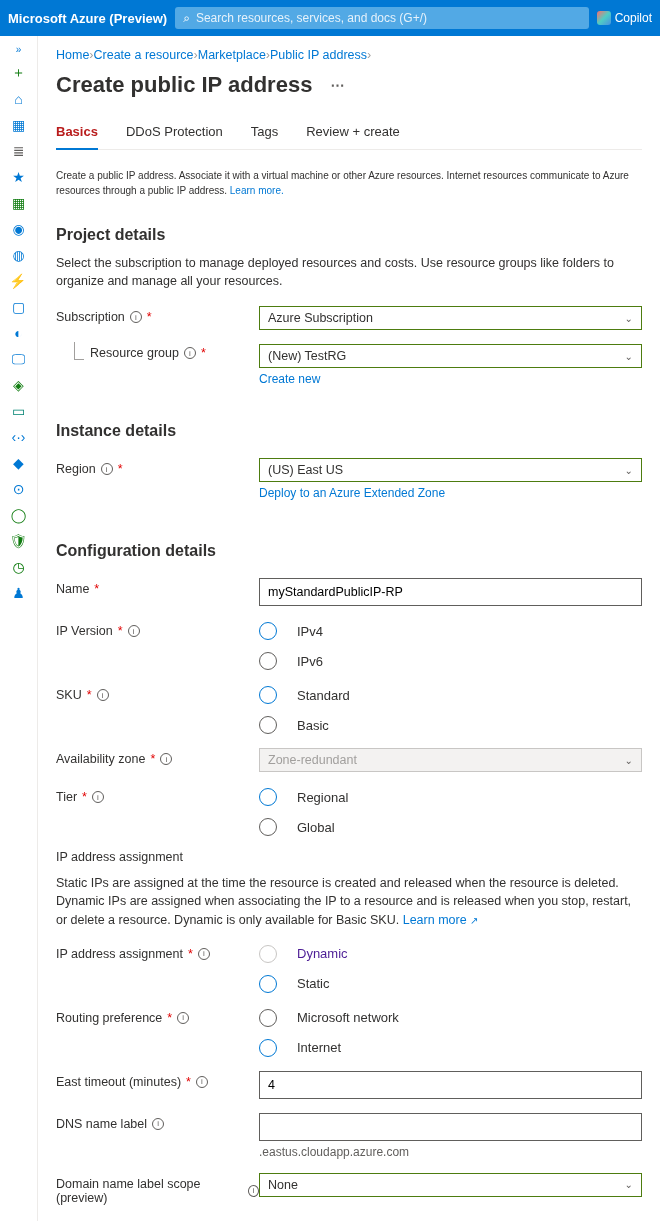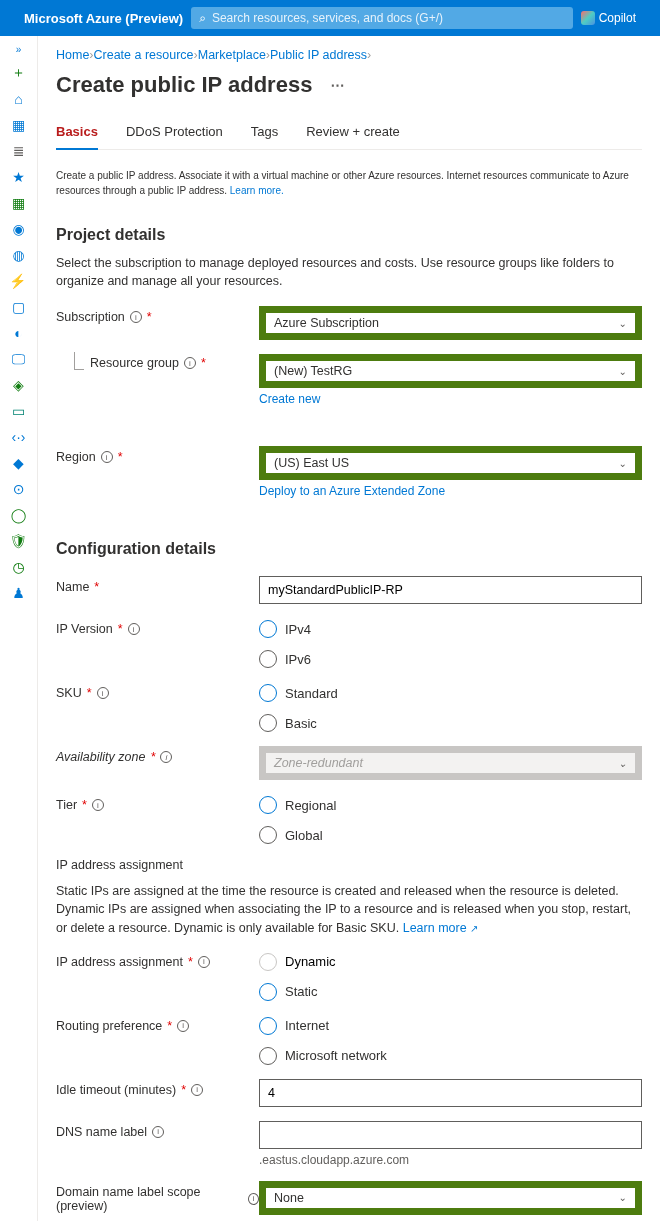--- a/index.html
+++ b/index.html
@@ -1,19 +1,19 @@
 <!DOCTYPE html>
 <html><head>
   <meta charset="utf-8">
   <style>
     * { margin: 0; padding: 0; box-sizing: border-box; }
     body { font-family: "Segoe UI", -apple-system, sans-serif; font-size: 13px; color: #323130; background: #fff; width: 660px; }
     
     
-    .topbar { background: #0078d4; height: 36px; display: flex; align-items: center; padding: 0 24px; color: #fff; gap: 8px; }
+    .topbar { background: #0078d4; height: 36px; display: flex; align-items: center; padding: 0 8px; color: #fff; gap: 8px; }
     .topbar-brand { font-size: 13px; font-weight: 600; white-space: nowrap; }
     .search-wrap { flex: 1; display: flex; align-items: center; background: #52a9e5; border-radius: 3px; height: 22px; padding: 0 8px; gap: 6px; }
     .search-wrap input { flex: 1; background: transparent; border: none; outline: none; color: #fff; font-size: 12px; }
     .search-wrap input::placeholder { color: #e6f2fb; }
     .search-icon { color: #fff; font-size: 12px; }
     .copilot-btn { display: flex; align-items: center; gap: 4px; font-size: 12px; color: #fff; cursor: pointer; }
     .copilot-glyph { display: inline-block; width: 14px; height: 14px; border-radius: 3px; background: linear-gradient(135deg, #ff6b6b, #4ecdc4, #4a90e2); }
 
     
     .shell { display: flex; }
@@ -51,30 +51,30 @@
 
     .field-row { display: flex; align-items: flex-start; margin-bottom: 14px; }
     .field-label { width: 203px; flex-shrink: 0; font-size: 12.5px; color: #323130; display: flex; align-items: center; gap: 5px; padding-top: 4px; }
     .req { color: #e00000; }
     .info-ic { display: inline-flex; align-items: center; justify-content: center; width: 12px; height: 12px; border: 1px solid #605e5c; border-radius: 50%; font-size: 8px; color: #605e5c; cursor: pointer; }
     .field-control { flex: 1; }
     
     .indent-line { margin-left: 18px; border-left: 1px solid #a19f9d; border-bottom: 1px solid #a19f9d; width: 10px; height: 18px; margin-top: -10px; margin-right: 6px; }
     .rg-label-wrap { display: flex; align-items: flex-end; width: 203px; flex-shrink: 0; }
 
-    .sel { width: 100%; height: 34px; border: 7px solid #4d7c0f; background: #fff; padding: 0 8px; font-size: 12.5px; display: flex; align-items: center; justify-content: space-between; cursor: pointer; }
+    .sel { width: 100%; height: 24px; border: 1px solid #4d7c0f; background: #fff; padding: 0 8px; font-size: 12.5px; display: flex; align-items: center; justify-content: space-between; cursor: pointer; }
     .sel .chv { color: #605e5c; font-size: 10px; }
     .sel.disabled { background: #f3f2f1; border-color: #c8c6c4; color: #a19f9d; cursor: default; }
     .txtin { width: 100%; height: 26px; border: 1px solid #605e5c; background: #fff; padding: 13px 8px; font-size: 12.5px; outline: none; }
     .sub-link { font-size: 12px; color: #0078d4; cursor: pointer; margin-top: 4px; display: inline-block; }
     .sub-text { font-size: 12px; color: #605e5c; margin-top: 4px; display: inline-block; }
 
     .radio-stack { display: flex; flex-direction: column; gap: 12px; padding-top: 2px; }
-    .radio-opt { display: flex; align-items: center; gap: 8px; font-size: 13px; cursor: pointer; }
-    .radio-opt.disabled { color: #000000; cursor: default; }
+    .radio-opt { display: flex; align-items: center; gap: 20px; font-size: 13px; cursor: pointer; }
+    .radio-opt.disabled { color: #4c1d95; cursor: default; }
     .radio-dot { width: 18px; height: 18px; border: 1px solid #605e5c; border-radius: 50%; display: inline-flex; align-items: center; justify-content: center; flex-shrink: 0; }
     .radio-dot.sel { border-color: #0078d4; }
     .radio-dot.sel::after { content: ""; width: 10px; height: 10px; background: #0078d4; border-radius: 50%; }
     .radio-dot.dis { border-color: #c8c6c4; }
 
     .sub-section-head { font-size: 12.5px; color: #323130; margin: 6px 0 10px 0; }
     .ext-ic { font-size: 10px; }
 
     
     .footer { border-top: 1px solid #edebe9; padding: 10px 0 14px 0; margin-top: 22px; display: flex; gap: 10px; }
@@ -181,20 +181,21 @@
         <div class="field-control">
           <div class="sel">
             <span>(New) TestRG</span>
               <span class="chv">⌄</span>
           </div>
           <a class="sub-link">Create new</a>
         </div>
       </div>
 
       <div style="height:18px"></div>
+      <div class="section-head">Instance details</div>
       <div style="height:8px"></div>
 
       <div class="field-row">
         <div class="field-label">
           <span>Region</span>
           <span class="info-ic">i</span>
           <span class="req">*</span>
         </div>
         <div class="field-control">
           <div class="sel">
@@ -248,21 +249,21 @@
               <span class="radio-dot sel"></span>
               <span>Standard</span>
             </div>
           <div class="radio-opt">
               <span class="radio-dot"></span>
               <span>Basic</span>
             </div>
         </div>
       </div>
 
-      <div class="field-row" style="margin-top:4px;font-style:italic;">
+      <div class="field-row" style="margin-top:4px;">
         <div class="field-label">
           <span>Availability zone</span>
             <span class="req"> *</span>
           <span class="info-ic">i</span>
         </div>
         <div class="field-control">
           <div class="sel disabled">
             <span>Zone-redundant</span>
               <span class="chv">⌄</span>
           </div>
@@ -311,33 +312,33 @@
       </div>
 
       <div class="field-row" style="margin-top:8px;">
         <div class="field-label">
           <span>Routing preference</span>
             <span class="req"> *</span>
           <span class="info-ic">i</span>
         </div>
         <div class="field-control radio-stack">
           <div class="radio-opt">
-              <span class="radio-dot sel"></span>
-              <span>Internet</span>
-            </div>
-          <div class="radio-opt">
               <span class="radio-dot"></span>
               <span>Microsoft network</span>
             </div>
+          <div class="radio-opt">
+              <span class="radio-dot sel"></span>
+              <span>Internet</span>
+            </div>
         </div>
       </div>
 
       <div class="field-row" style="margin-top:8px;">
         <div class="field-label">
-          <span>Idle timeout (minutes)</span>
+          <span>East timeout (minutes)</span>
             <span class="req"> *</span>
           <span class="info-ic">i</span>
         </div>
         <div class="field-control">
           <input class="txtin" type="text" value="4" style="">
         </div>
       </div>
 
       <div class="field-row">
         <div class="field-label">

